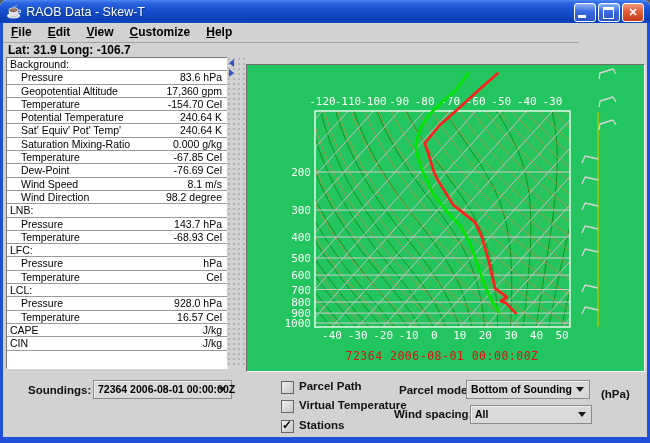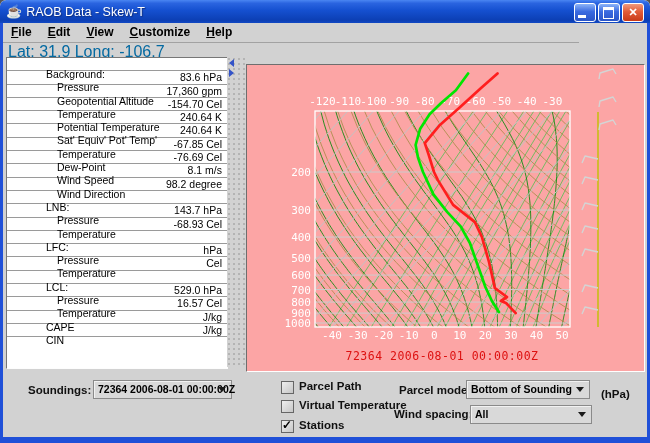--- a/index.html
+++ b/index.html
@@ -21,38 +21,38 @@
   .wbtn.close{background:linear-gradient(180deg,#f09a7e,#e25c38 45%,#c83a18);}
   .wbtn .g-min{position:absolute;left:3px;bottom:3px;width:8px;height:3px;background:#fff;}
   .wbtn .g-max{position:absolute;left:4px;top:3px;width:9px;height:8px;border:1px solid #fff;border-top:3px solid #fff;}
   .wbtn .g-close{position:absolute;left:0;top:0;width:20px;height:17px;color:#fff;font-size:11px;
     font-weight:bold;text-align:center;line-height:16px;}
   
   .menubar{position:absolute;left:3px;top:23px;width:576px;height:19px;background:#d2d2d2;
     border-bottom:1px solid #a2a2a2;display:flex;align-items:center;z-index:4;}
   .menu-item{font-size:12px;font-weight:bold;color:#000;padding:0 8px;line-height:19px;}
   .statusbar{position:absolute;left:3px;top:43px;width:644px;height:13px;z-index:4;}
-  .status-text{position:absolute;left:5px;top:0;font-size:16px;font-weight:normal;color:#0369a1;}
+  .status-text{position:absolute;left:5px;top:0;font-size:12px;font-weight:bold;color:#000000;}
   
   .left-panel{position:absolute;left:6px;top:57px;width:220px;height:310px;background:#fff;
     border:1px solid;border-color:#777 #fdfdfd #fdfdfd #777;z-index:4;}
   .trow{position:relative;height:12.3px;border-bottom:1px solid #9a9a9a;font-size:10.5px;
     line-height:12.5px;color:#000;white-space:nowrap;}
-  .trow .tlabel{position:absolute;left:14px;top:10px;margin-left:36px;}
+  .trow .tlabel{position:absolute;left:14px;top:0;}
   .trow.cat .tlabel{left:3px;}
   .trow .tvalue{position:absolute;right:5px;top:0;}
   
   .splitter{position:absolute;left:227px;top:57px;width:18px;height:310px;background:#d2d2d2;z-index:4;
     background-image:radial-gradient(circle at 2px 2px,#b4b4b4 1px,transparent 1.4px);background-size:5px 5px;}
   .split-arrow-left{position:absolute;left:2px;top:2px;width:0;height:0;
     border-top:4px solid transparent;border-bottom:4px solid transparent;border-right:5px solid #3353c8;}
   .split-arrow-right{position:absolute;left:2px;top:12px;width:0;height:0;
     border-top:4px solid transparent;border-bottom:4px solid transparent;border-left:5px solid #3353c8;}
   
-  .plot-panel{position:absolute;left:246px;top:64px;width:397px;height:306px;background:#fca5a5;
+  .plot-panel{position:absolute;left:246px;top:64px;width:397px;height:306px;background:#22c55e;
     border:1px solid;border-color:#6e6e6e #fff #fff #6e6e6e;z-index:4;}
   .plot-panel svg{position:absolute;left:0;top:0;}
   
   .blabel{position:absolute;font-size:11.5px;font-weight:bold;color:#111;z-index:4;}
   .combo{position:absolute;height:17px;background:#d9d9d9;border:1px solid #8a8a8a;z-index:4;
     box-shadow:inset 1px 1px 0 #f2f2f2;}
   .combo .cval{position:absolute;left:4px;top:2px;font-size:10.5px;font-weight:bold;color:#000;white-space:nowrap;}
   .combo .carrow{position:absolute;right:5px;top:6px;width:0;height:0;
     border-left:4px solid transparent;border-right:4px solid transparent;border-top:5px solid #1a1a1a;}
   .cbrow{position:absolute;left:281px;height:13px;z-index:4;}
@@ -112,20 +112,24 @@
       </div>
       <div class="trow">
         <span class="tlabel">Potential Temperature</span>
         <span class="tvalue">240.64 K</span>
       </div>
       <div class="trow">
         <span class="tlabel">Sat' Equiv' Pot' Temp'</span>
         <span class="tvalue">240.64 K</span>
       </div>
       <div class="trow">
+        <span class="tlabel">Saturation Mixing-Ratio</span>
+        <span class="tvalue">0.000 g/kg</span>
+      </div>
+      <div class="trow">
         <span class="tlabel">Temperature</span>
         <span class="tvalue">-67.85 Cel</span>
       </div>
       <div class="trow">
         <span class="tlabel">Dew-Point</span>
         <span class="tvalue">-76.69 Cel</span>
       </div>
       <div class="trow">
         <span class="tlabel">Wind Speed</span>
         <span class="tvalue">8.1 m/s</span>
@@ -157,21 +161,21 @@
       <div class="trow">
         <span class="tlabel">Temperature</span>
         <span class="tvalue">Cel</span>
       </div>
       <div class="trow cat">
         <span class="tlabel">LCL:</span>
         <span class="tvalue"></span>
       </div>
       <div class="trow">
         <span class="tlabel">Pressure</span>
-        <span class="tvalue">529.0 hPa</span>
+        <span class="tvalue">928.0 hPa</span>
       </div>
       <div class="trow">
         <span class="tlabel">Temperature</span>
         <span class="tvalue">16.57 Cel</span>
       </div>
       <div class="trow cat">
         <span class="tlabel">CAPE</span>
         <span class="tvalue">J/kg</span>
       </div>
       <div class="trow cat">

